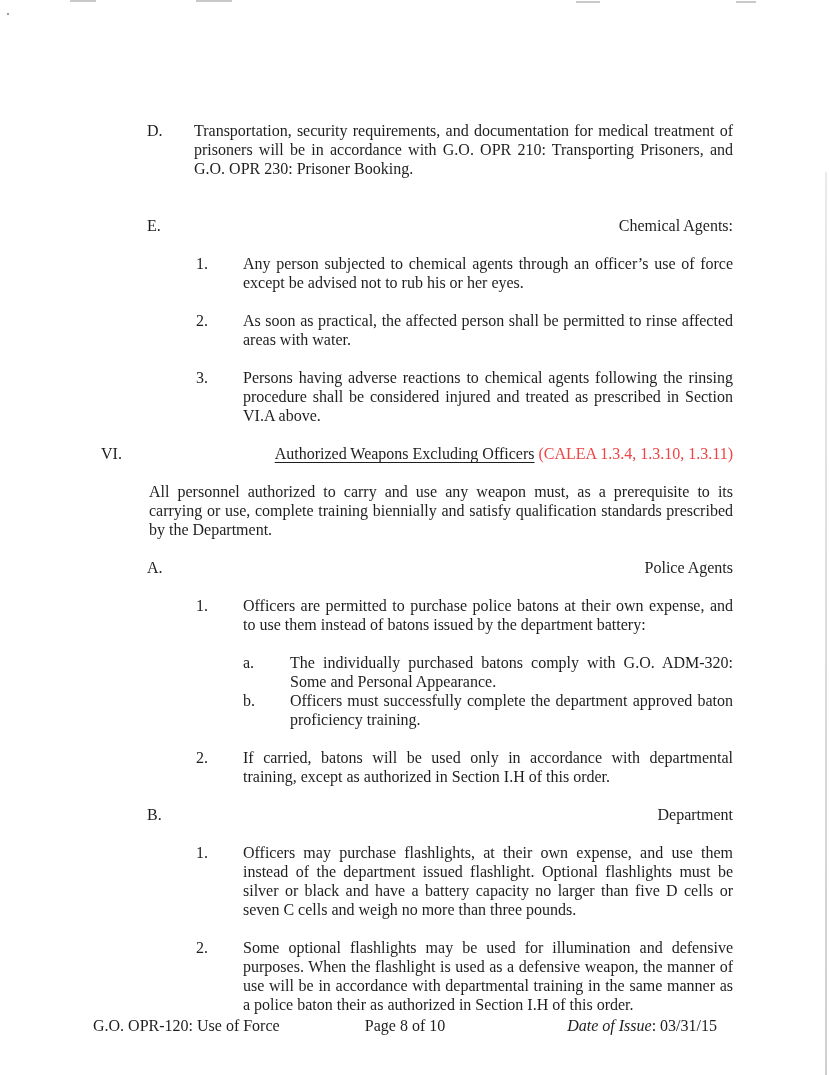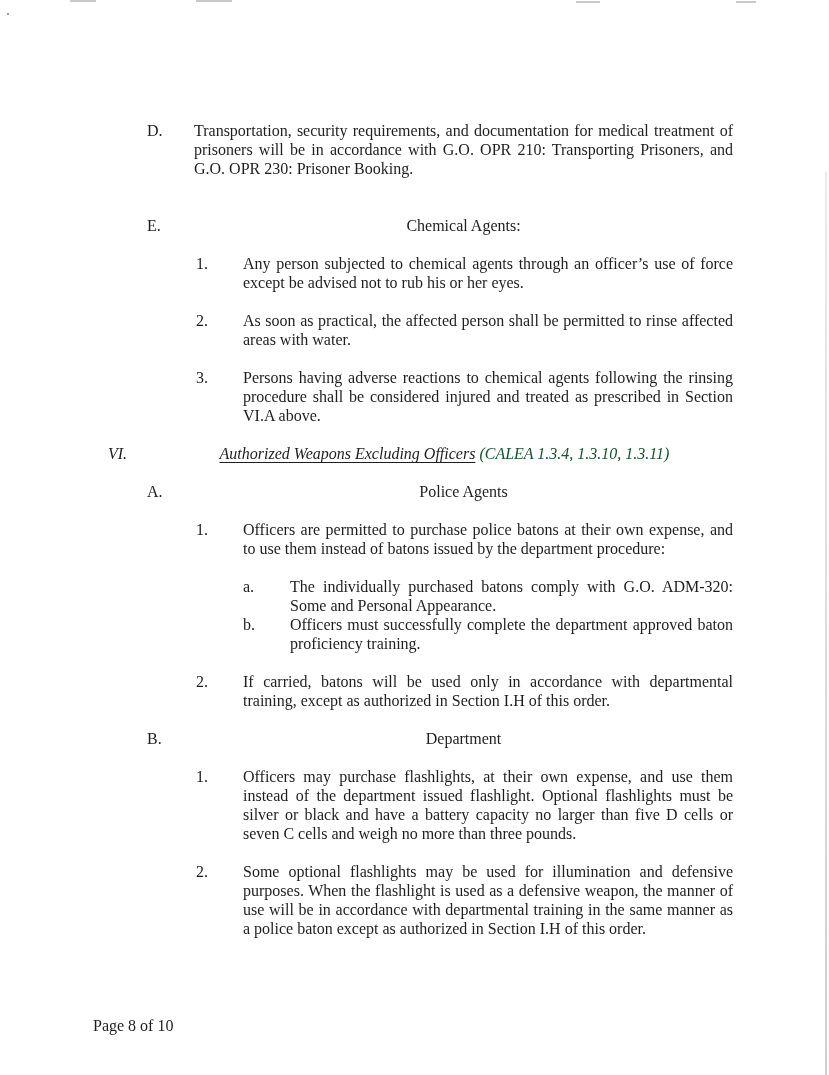--- a/index.html
+++ b/index.html
@@ -28,44 +28,44 @@
     position: absolute;
     left: 97px; top: 121px;
     width: 636px;
     font-size: 16px;
     line-height: 19px;
   }
   .row { display: flex; margin-top: 19px; }
   .row.first { margin-top: 0; }
   .row.gap2  { margin-top: 38px; }
   .row.tight { margin-top: 0; }
-  .indent-1 { margin-left: 11px; font-style: italic; }
+  .indent-1 { margin-left: 4px; }
   .indent-2 { margin-left: 50px; }
   .indent-3 { margin-left: 99px; }
   .indent-4 { margin-left: 146px; }
   .num  { flex: none; width: 47px; }
   .num.wide { width: 48px; }
   .body { flex: 1; text-align: justify; }
-  .body.single { text-align: center; }
+  .body.single { text-align: right; }
   .para-noindent { padding-left: 48px; }
   .heading-title {
     text-decoration: underline;
     text-underline-offset: 3px;
   }
-  .calea-ref { color: #14532d; }
+  .calea-ref { color: #ef4444; }
 
   .footer {
     position: absolute;
     left: 93px; top: 1016px;
     width: 624px;
     font-size: 16px; line-height: 19px;
     display: flex;
   }
   .footer .f-left  { flex: 1; text-align: left; white-space: nowrap; }
-  .footer .f-mid   { flex: 1; text-align: left; white-space: nowrap; }
+  .footer .f-mid   { flex: 1; text-align: center; white-space: nowrap; }
   .footer .f-right { flex: 1; text-align: right; white-space: nowrap; }
   .footer .italic { font-style: italic; }
 </style>
 </head>
 <body>
 
 <div class="page">
 
   <div class="scan-dash" style="left:70px; top:0; width:26px;"></div>
   <div class="scan-dash" style="left:196px; top:0; width:36px;"></div>
@@ -99,29 +99,32 @@
     <div class="row indent-3">
       <span class="num">3.</span>
       <span class="body">Persons having adverse reactions to chemical agents following the rinsing procedure shall be considered injured and treated as prescribed in Section VI.A above.</span>
     </div>
 
     <div class="row indent-1">
       <span class="num wide">VI.</span>
       <span class="body single"><span class="heading-title">Authorized Weapons Excluding Officers</span><span class="calea-ref"> (CALEA 1.3.4, 1.3.10, 1.3.11)</span></span>
     </div>
 
+    <div class="row indent-1">
+      <span class="body para-noindent">All personnel authorized to carry and use any weapon must, as a prerequisite to its carrying or use, complete training biennially and satisfy qualification standards prescribed by the Department.</span>
+    </div>
 
     <div class="row indent-2">
       <span class="num">A.</span>
       <span class="body single">Police Agents</span>
     </div>
 
     <div class="row indent-3">
       <span class="num">1.</span>
-      <span class="body">Officers are permitted to purchase police batons at their own expense, and to use them instead of batons issued by the department procedure:</span>
+      <span class="body">Officers are permitted to purchase police batons at their own expense, and to use them instead of batons issued by the department battery:</span>
     </div>
 
     <div class="row indent-4">
       <span class="num">a.</span>
       <span class="body">The individually purchased batons comply with G.O. ADM-320: Some and Personal Appearance.</span>
     </div>
 
     <div class="row tight indent-4">
       <span class="num">b.</span>
       <span class="body">Officers must successfully complete the department approved baton proficiency training.</span>
@@ -137,22 +140,24 @@
       <span class="body single">Department</span>
     </div>
 
     <div class="row indent-3">
       <span class="num">1.</span>
       <span class="body">Officers may purchase flashlights, at their own expense, and use them instead of the department issued flashlight. Optional flashlights must be silver or black and have a battery capacity no larger than five D cells or seven C cells and weigh no more than three pounds.</span>
     </div>
 
     <div class="row indent-3">
       <span class="num">2.</span>
-      <span class="body">Some optional flashlights may be used for illumination and defensive purposes. When the flashlight is used as a defensive weapon, the manner of use will be in accordance with departmental training in the same manner as a police baton except as authorized in Section I.H of this order.</span>
+      <span class="body">Some optional flashlights may be used for illumination and defensive purposes. When the flashlight is used as a defensive weapon, the manner of use will be in accordance with departmental training in the same manner as a police baton their as authorized in Section I.H of this order.</span>
     </div>
 
   </div>
 
   <div class="footer">
+    <span class="f-left">G.O. OPR-120: Use of Force</span>
     <span class="f-mid">Page 8 of 10</span>
+    <span class="f-right"><span class="italic">Date of Issue</span><span>: 03/31/15</span></span>
   </div>
 
 </div>
 
 </body></html>

